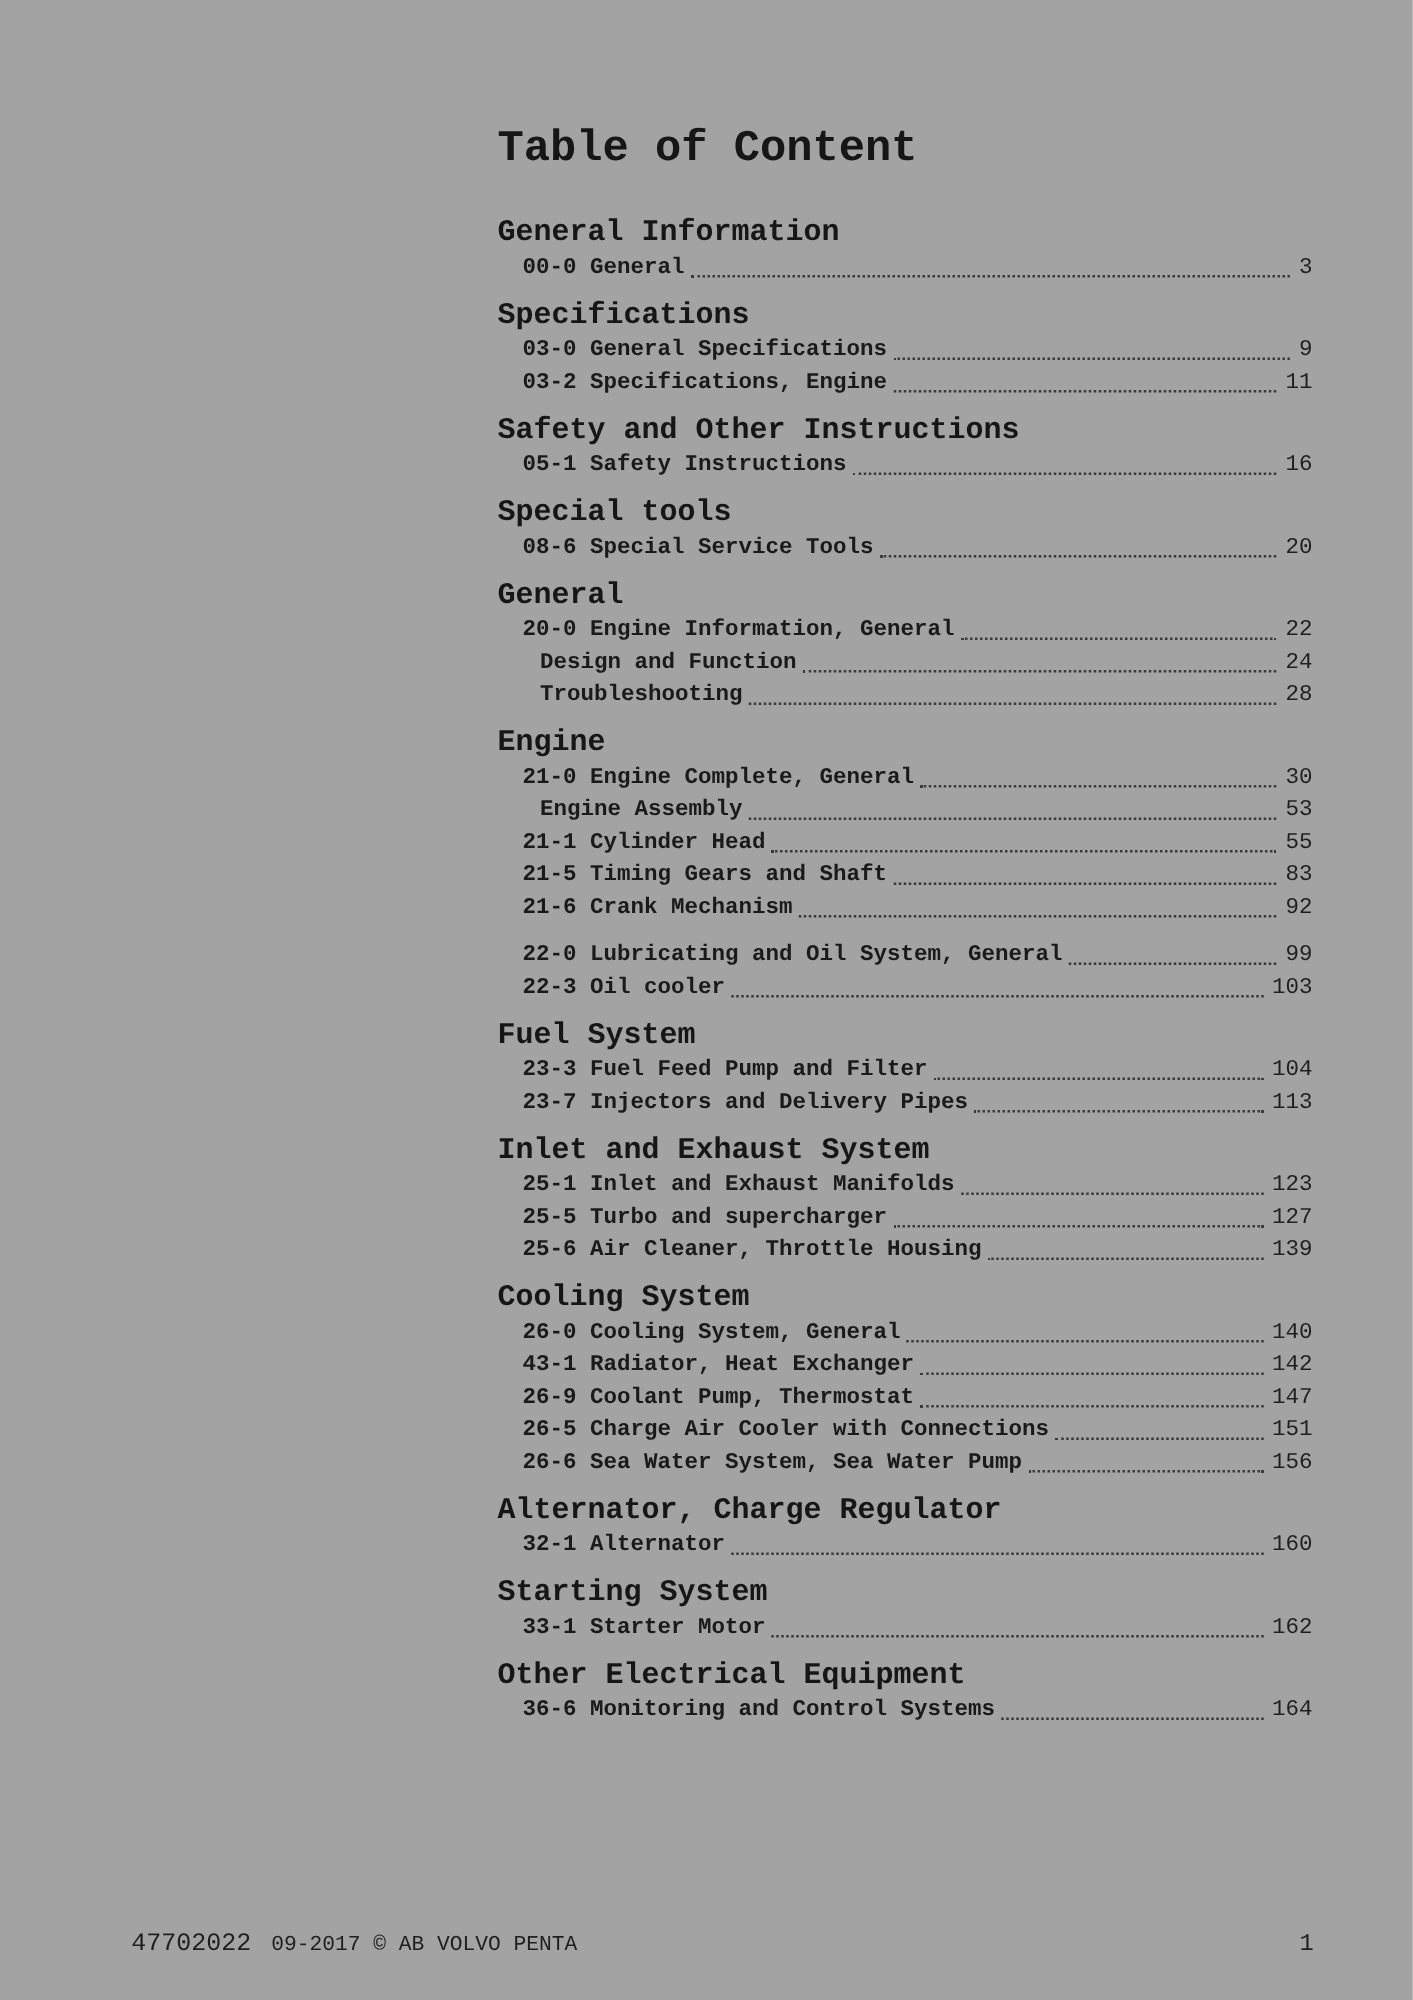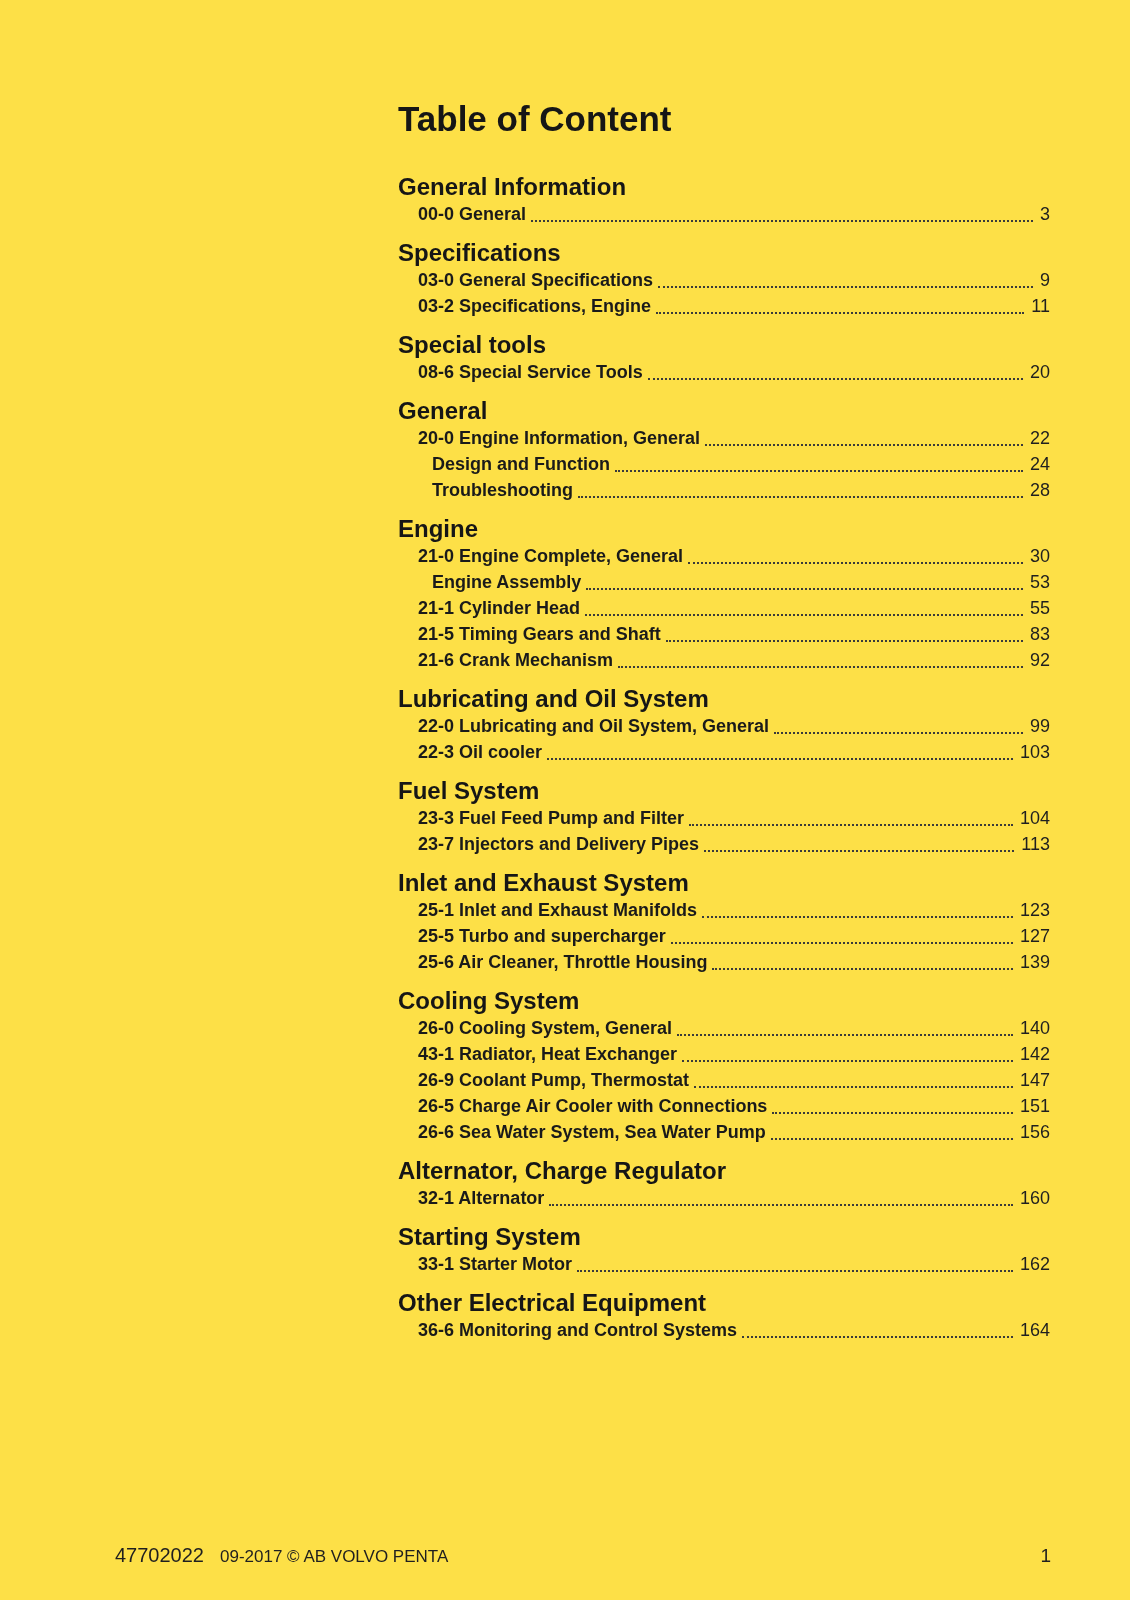--- a/index.html
+++ b/index.html
@@ -4,21 +4,21 @@
 <style>
   html, body { margin: 0; padding: 0; }
   body {
     width: 1130px; height: 1600px;
     background: #ffffff;
     font-family: "Liberation Sans", sans-serif;
     color: #1a1a1a;
     position: relative;
     overflow: hidden;
   }
-  .page { position: absolute; inset: 0; background: #fde047; }
+  .page { position: absolute; inset: 0; background: #a3a3a3; font-family: Liberation Mono, monospace; }
 
   .content {
     position: absolute;
     left: 398px; top: 98px;
     width: 652px;
   }
 
   h1.title {
     font-size: 35px;
     line-height: 42px;
@@ -62,21 +62,21 @@
   }
 
   .toc-page {
     font-weight: normal;
     white-space: nowrap;
     color: #1f1f1f;
   }
 
   .footer {
     position: absolute;
-    left: 115px;
+    left: 105px;
     right: 79px;
     top: 1544px;
     display: flex;
     align-items: baseline;
     font-size: 19px;
     color: #1f1f1f;
   }
   .footer .doc-no { font-size: 20px; margin-right: 16px; }
   .footer .edition { font-size: 17px; }
   .footer .pageno { margin-left: auto; font-size: 19px; }
@@ -104,20 +104,28 @@
             <span class="leader"></span>
             <span class="toc-page">9</span>
           </div>
           <div class="toc-row lvl1">
             <span class="toc-label">03-2 Specifications, Engine</span>
             <span class="leader"></span>
             <span class="toc-page">11</span>
           </div>
         </div>
         <div class="toc-section">
+          <div class="toc-header">Safety and Other Instructions</div>
+          <div class="toc-row lvl1">
+            <span class="toc-label">05-1 Safety Instructions</span>
+            <span class="leader"></span>
+            <span class="toc-page">16</span>
+          </div>
+        </div>
+        <div class="toc-section">
           <div class="toc-header">Special tools</div>
           <div class="toc-row lvl1">
             <span class="toc-label">08-6 Special Service Tools</span>
             <span class="leader"></span>
             <span class="toc-page">20</span>
           </div>
         </div>
         <div class="toc-section">
           <div class="toc-header">General</div>
           <div class="toc-row lvl1">
@@ -158,21 +166,20 @@
             <span class="leader"></span>
             <span class="toc-page">83</span>
           </div>
           <div class="toc-row lvl1">
             <span class="toc-label">21-6 Crank Mechanism</span>
             <span class="leader"></span>
             <span class="toc-page">92</span>
           </div>
         </div>
         <div class="toc-section">
-          <div class="toc-header">Lubricating and Oil System</div>
           <div class="toc-row lvl1">
             <span class="toc-label">22-0 Lubricating and Oil System, General</span>
             <span class="leader"></span>
             <span class="toc-page">99</span>
           </div>
           <div class="toc-row lvl1">
             <span class="toc-label">22-3 Oil cooler</span>
             <span class="leader"></span>
             <span class="toc-page">103</span>
           </div>

